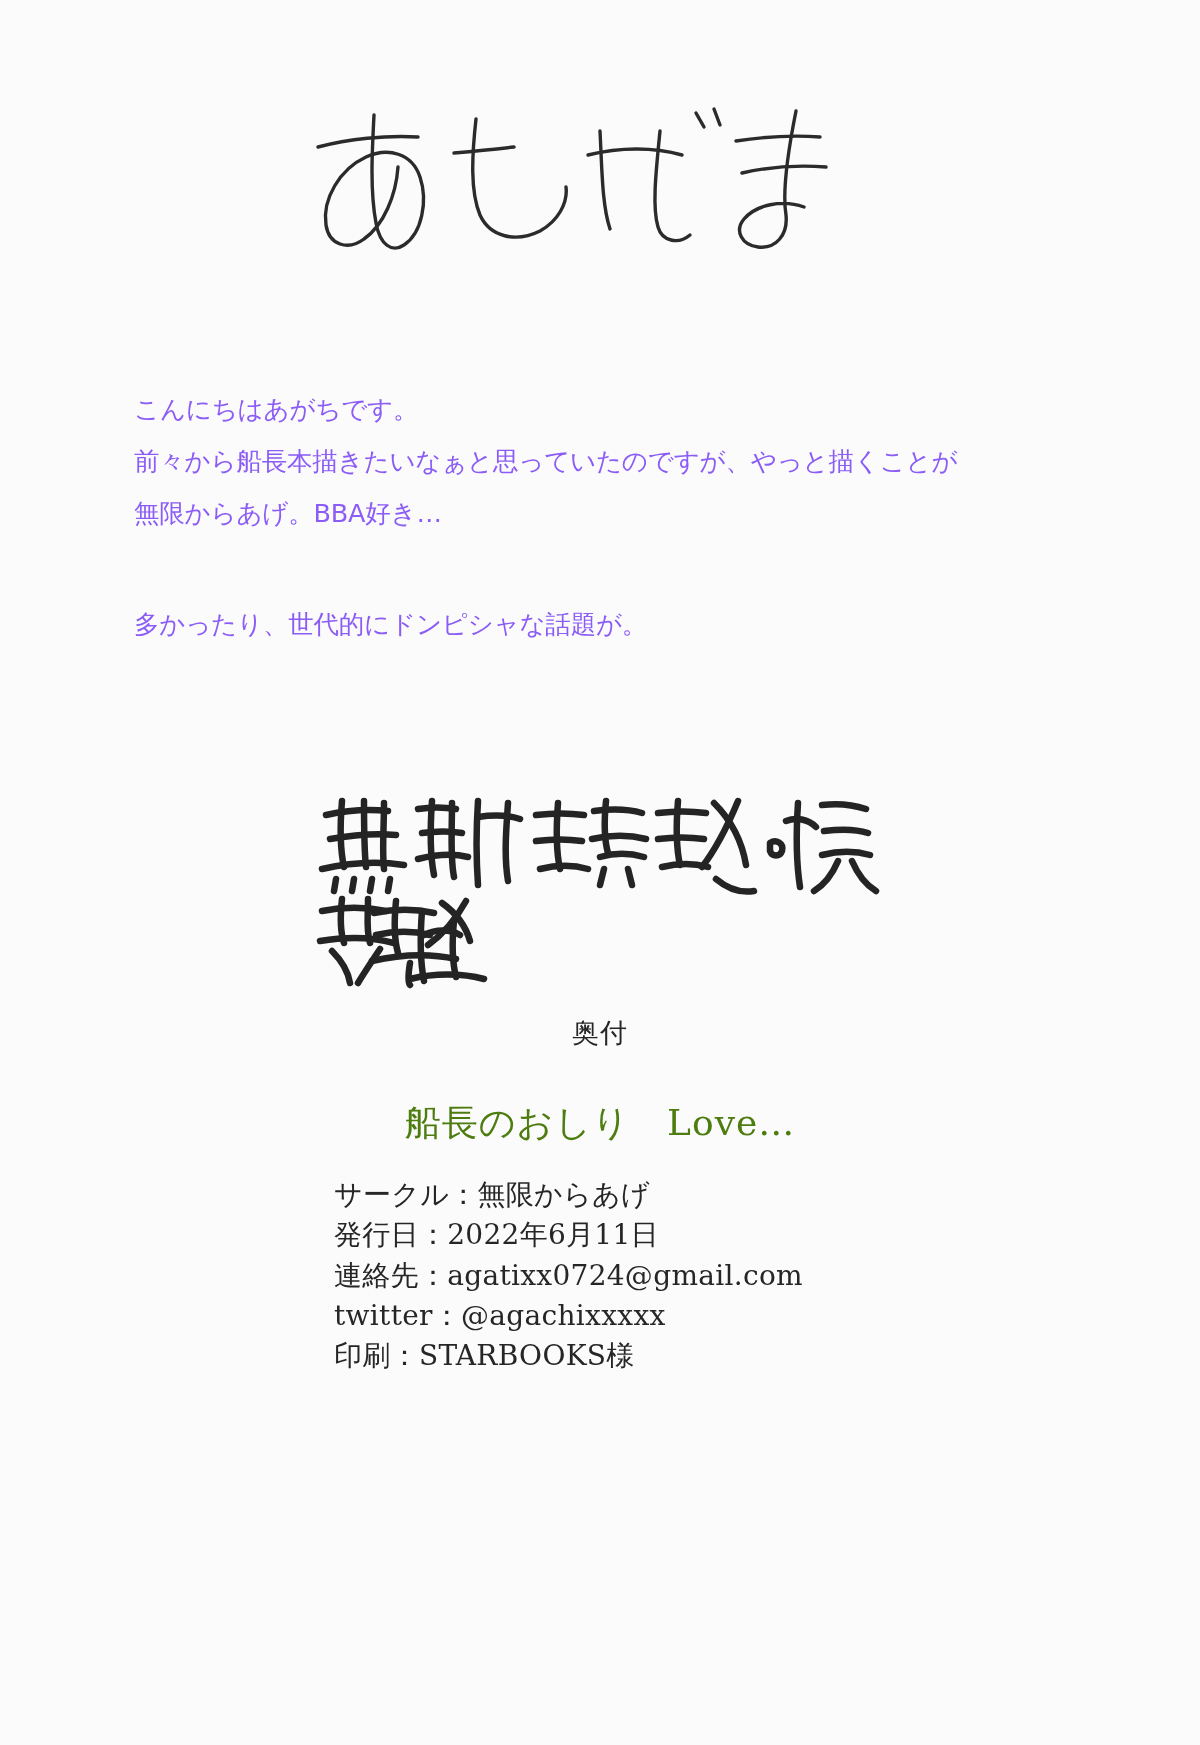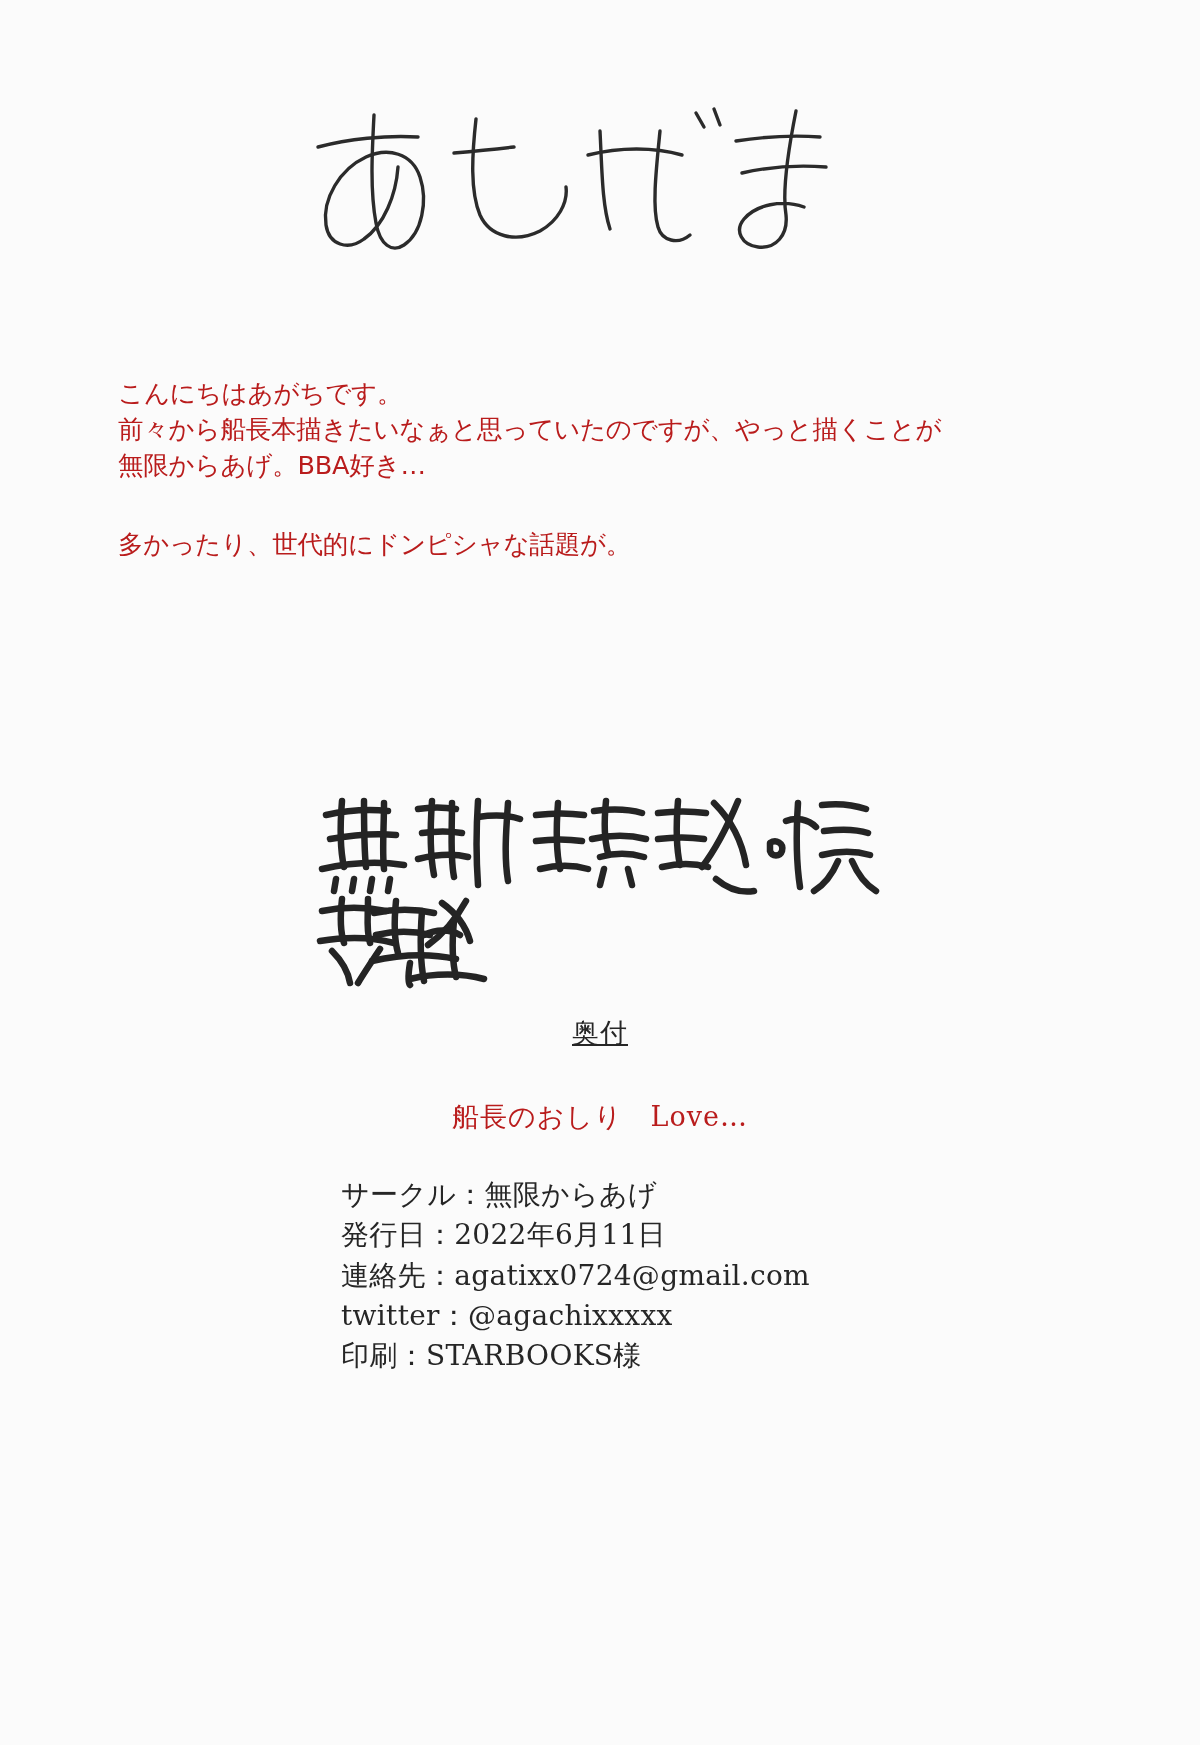--- a/index.html
+++ b/index.html
@@ -43,25 +43,25 @@
   }
 
   
   .afterword {
     position: absolute;
     left: 118px;
     top: 375px;
     width: 900px;
   }
   .afterword p {
-    margin: 0;
+    margin: 16px;
     font-size: 25.5px;
     line-height: 1.42;
     letter-spacing: -0.2px;
-    color: #b91c1c;
+    color: #8b5cf6;
     font-family: "DejaVu Sans", "Liberation Sans", sans-serif;
   }
   .afterword .gap {
     height: 42px;
   }
 
   
   .notice {
     position: absolute;
     left: 318px;
@@ -88,32 +88,31 @@
     left: 0;
     top: 1015px;
     width: 1200px;
     text-align: center;
   }
   .colophon-heading {
     font-size: 27px;
     font-family: "DejaVu Serif", "Liberation Serif", serif;
     color: #262626;
     letter-spacing: 1px;
-    text-decoration: underline;
   }
   .colophon-subtitle {
     margin-top: 48px;
-    font-size: 27px;
+    font-size: 36px;
     font-family: "DejaVu Serif", "Liberation Serif", serif;
-    color: #b91c1c;
+    color: #4d7c0f;
     letter-spacing: 1px;
   }
   .credits {
     position: absolute;
-    left: 341px;
+    left: 334px;
     top: 1175px;
     width: 700px;
     text-align: left;
   }
   .credits div {
     font-size: 28px;
     line-height: 1.44;
     font-family: "DejaVu Serif", "Liberation Serif", serif;
     color: #262626;
     letter-spacing: 0.3px;

